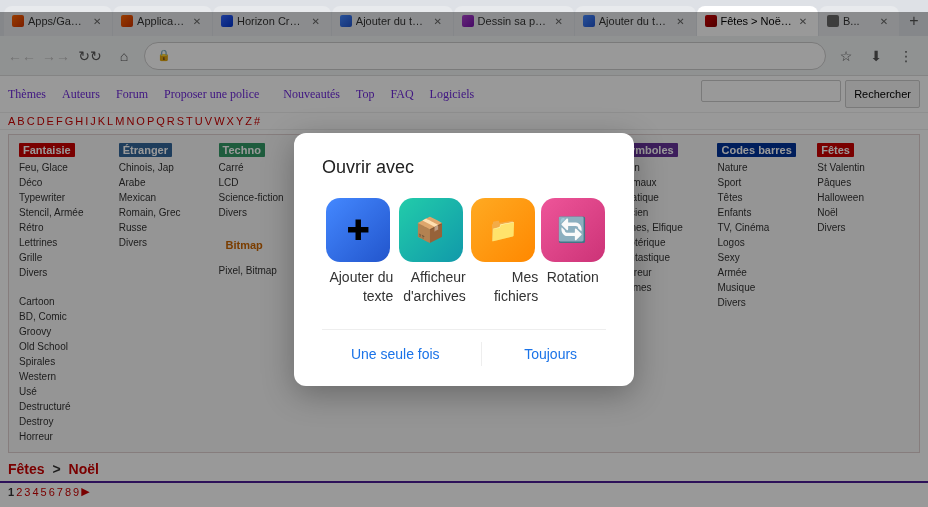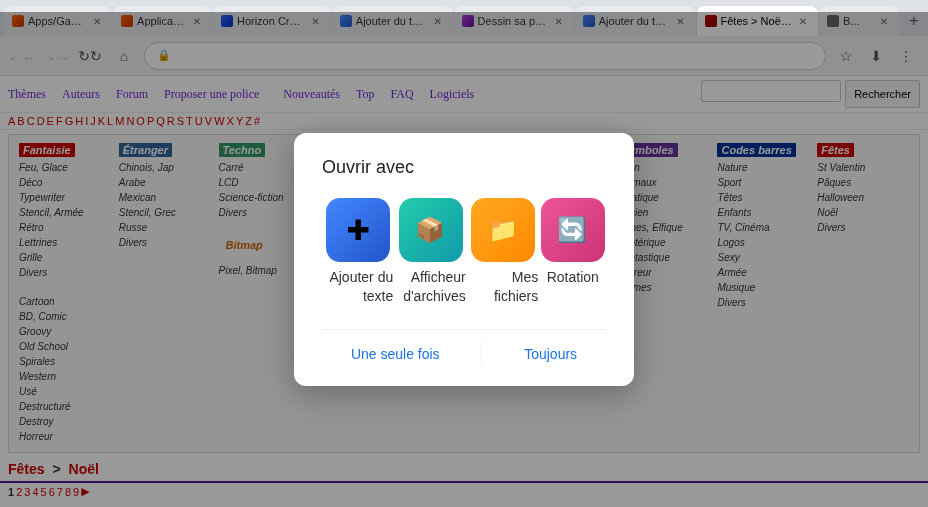--- a/index.html
+++ b/index.html
@@ -194,21 +194,20 @@
 
     
     .categories-section {
       background: #f9f9f9;
       border: 1px solid #e0d0d0;
       margin: 4px 8px;
       padding: 6px;
       display: flex;
       gap: 0;
       flex-wrap: nowrap;
-      font-style: italic;
     }
     .cat-group {
       flex: 1;
       min-width: 0;
       padding: 2px 4px;
     }
     .cat-group-title {
       font-size: 11px;
       font-weight: bold;
       color: #fff;
@@ -514,21 +513,21 @@
       <span class="cat-item">Destructuré</span>
       <span class="cat-item">Destroy</span>
       <span class="cat-item">Horreur</span>
     </div>
 
     <div class="cat-group">
       <span class="cat-group-title blue">Étranger</span><br>
       <span class="cat-item">Chinois, Jap</span>
       <span class="cat-item">Arabe</span>
       <span class="cat-item">Mexican</span>
-      <span class="cat-item">Stencil, Grec</span>
+      <span class="cat-item">Romain, Grec</span>
       <span class="cat-item">Russe</span>
       <span class="cat-item">Divers</span>
     </div>
 
     <div class="cat-group">
       <span class="cat-group-title teal">Techno</span><br>
       <span class="cat-item">Carré</span>
       <span class="cat-item">LCD</span>
       <span class="cat-item">Science-fiction</span>
       <span class="cat-item">Divers</span>

